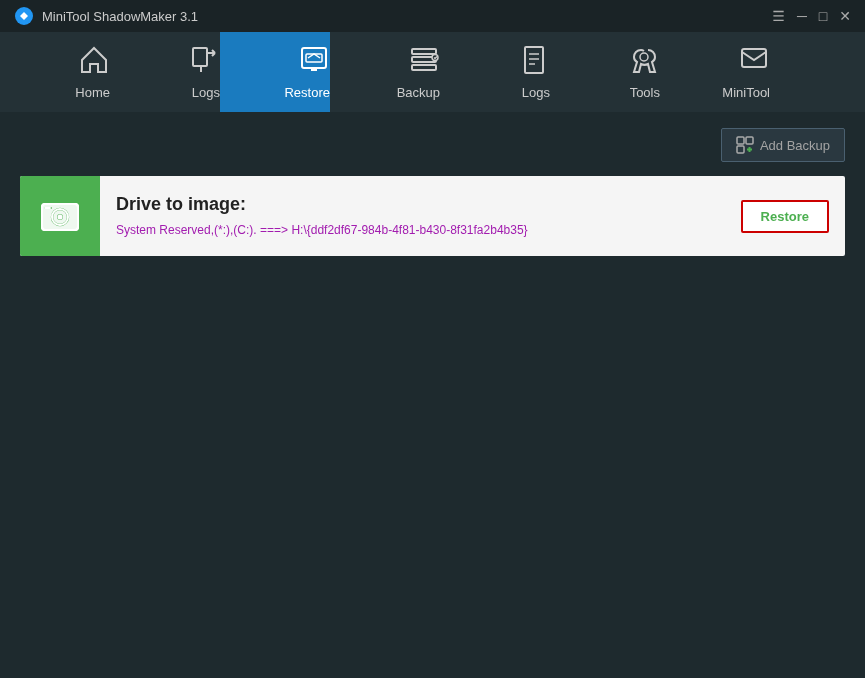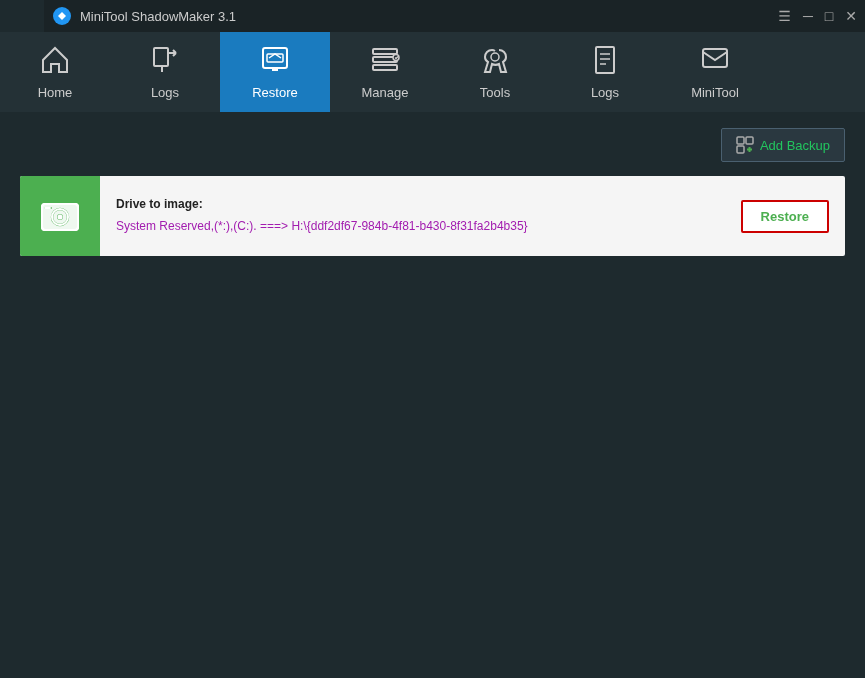--- a/index.html
+++ b/index.html
@@ -11,23 +11,22 @@
       overflow: hidden;
       color: #ccc;
     }
 
     
     #title-bar {
       background: #1a2326;
       height: 32px;
       display: flex;
       align-items: center;
-      padding: 0 8px;
+      padding: 0 14px;
       user-select: none;
-      margin-left: 44px;
     }
     #title-bar .logo {
       width: 20px;
       height: 20px;
       margin-right: 8px;
     }
     #title-bar .title-text {
       color: #ccc;
       font-size: 13px;
       flex: 1;
@@ -46,21 +45,21 @@
     
     #nav-bar {
       background: #243136;
       height: 80px;
       display: flex;
       align-items: stretch;
     }
     .nav-item {
       display: flex;
       flex-direction: column;
-      align-items: center;
+      align-items: flex-end;
       justify-content: center;
       width: 110px;
       cursor: pointer;
       color: #ccc;
       font-size: 13px;
       gap: 4px;
       transition: background 0.15s;
       text-decoration: none;
     }
     .nav-item.active {
@@ -84,21 +83,21 @@
 
     
     #action-bar {
       display: flex;
       justify-content: flex-end;
       margin-bottom: 14px;
     }
     #add-backup-btn {
       background: #2a3840;
       border: 1px solid #4a6070;
-      color: #22c55e;
+      color: #a3a3a3;
       padding: 7px 14px;
       font-size: 13px;
       cursor: pointer;
       display: flex;
       align-items: center;
       gap: 6px;
       border-radius: 2px;
     }
 
     
@@ -123,21 +122,21 @@
       width: 44px;
       height: 44px;
       fill: white;
     }
     .backup-card-body {
       flex: 1;
       padding: 10px 16px;
       color: #222;
     }
     .backup-card-title {
-      font-size: 12px;
+      font-size: 18px;
       font-weight: 600;
       color: #222;
       margin-bottom: 6px;
     }
     .backup-card-path {
       font-size: 12px;
       color: #a21caf;
       line-height: 1.5;
     }
     .backup-card-actions {
@@ -215,43 +214,43 @@
   <div class="nav-item">
     <span class="nav-icon">
       <svg width="32" height="32" viewBox="0 0 32 32" fill="none">
         <rect x="4" y="5" width="24" height="5" rx="1" stroke="#ccc" stroke-width="2" fill="none"></rect>
         <rect x="4" y="13" width="24" height="5" rx="1" stroke="#ccc" stroke-width="2" fill="none"></rect>
         <rect x="4" y="21" width="24" height="5" rx="1" stroke="#ccc" stroke-width="2" fill="none"></rect>
         <circle cx="27" cy="13.5" r="3" fill="#1e2a2e" stroke="#ccc" stroke-width="1.5"></circle>
         <path d="M26 13.5 L27 14.5 L29 12.5" stroke="#ccc" stroke-width="1.5"></path>
       </svg>
     </span>
-    <span class="nav-label">Manage</span>
-  </div>
-
-  <div class="nav-item">
-    <span class="nav-icon">
-      <svg width="32" height="32" viewBox="0 0 32 32" fill="none">
-        <path d="M20 6 C24 6 27 9 27 13 C27 15 26 17 24 18 L27 28 L22 28 L20 20 C18 21 15 21 13 20 L11 28 L6 28 L9 18 C7 17 6 15 6 13 C6 9 9 6 13 6 C14 6 15 6.3 16 7" stroke="#ccc" stroke-width="2" fill="none"></path>
-        <circle cx="16" cy="13" r="4" stroke="#ccc" stroke-width="1.5" fill="none"></circle>
-      </svg>
-    </span>
-    <span class="nav-label">Tools</span>
+    <span class="nav-label">Backup</span>
   </div>
 
   <div class="nav-item">
     <span class="nav-icon">
       <svg width="32" height="32" viewBox="0 0 32 32" fill="none">
         <rect x="7" y="3" width="18" height="26" rx="1" stroke="#ccc" stroke-width="2" fill="none"></rect>
         <line x1="11" y1="10" x2="21" y2="10" stroke="#ccc" stroke-width="1.5"></line>
         <line x1="11" y1="15" x2="21" y2="15" stroke="#ccc" stroke-width="1.5"></line>
         <line x1="11" y1="20" x2="17" y2="20" stroke="#ccc" stroke-width="1.5"></line>
       </svg>
     </span>
     <span class="nav-label">Logs</span>
+  </div>
+
+  <div class="nav-item">
+    <span class="nav-icon">
+      <svg width="32" height="32" viewBox="0 0 32 32" fill="none">
+        <path d="M20 6 C24 6 27 9 27 13 C27 15 26 17 24 18 L27 28 L22 28 L20 20 C18 21 15 21 13 20 L11 28 L6 28 L9 18 C7 17 6 15 6 13 C6 9 9 6 13 6 C14 6 15 6.3 16 7" stroke="#ccc" stroke-width="2" fill="none"></path>
+        <circle cx="16" cy="13" r="4" stroke="#ccc" stroke-width="1.5" fill="none"></circle>
+      </svg>
+    </span>
+    <span class="nav-label">Tools</span>
   </div>
 
   <div class="nav-item">
     <span class="nav-icon">
       <svg width="32" height="32" viewBox="0 0 32 32" fill="none">
         <rect x="4" y="5" width="24" height="18" rx="2" stroke="#ccc" stroke-width="2" fill="none"></rect>
         <path d="M4 8 L16 16 L28 8" stroke="#ccc" stroke-width="2"></path>
       </svg>
     </span>
     <span class="nav-label">MiniTool</span>

